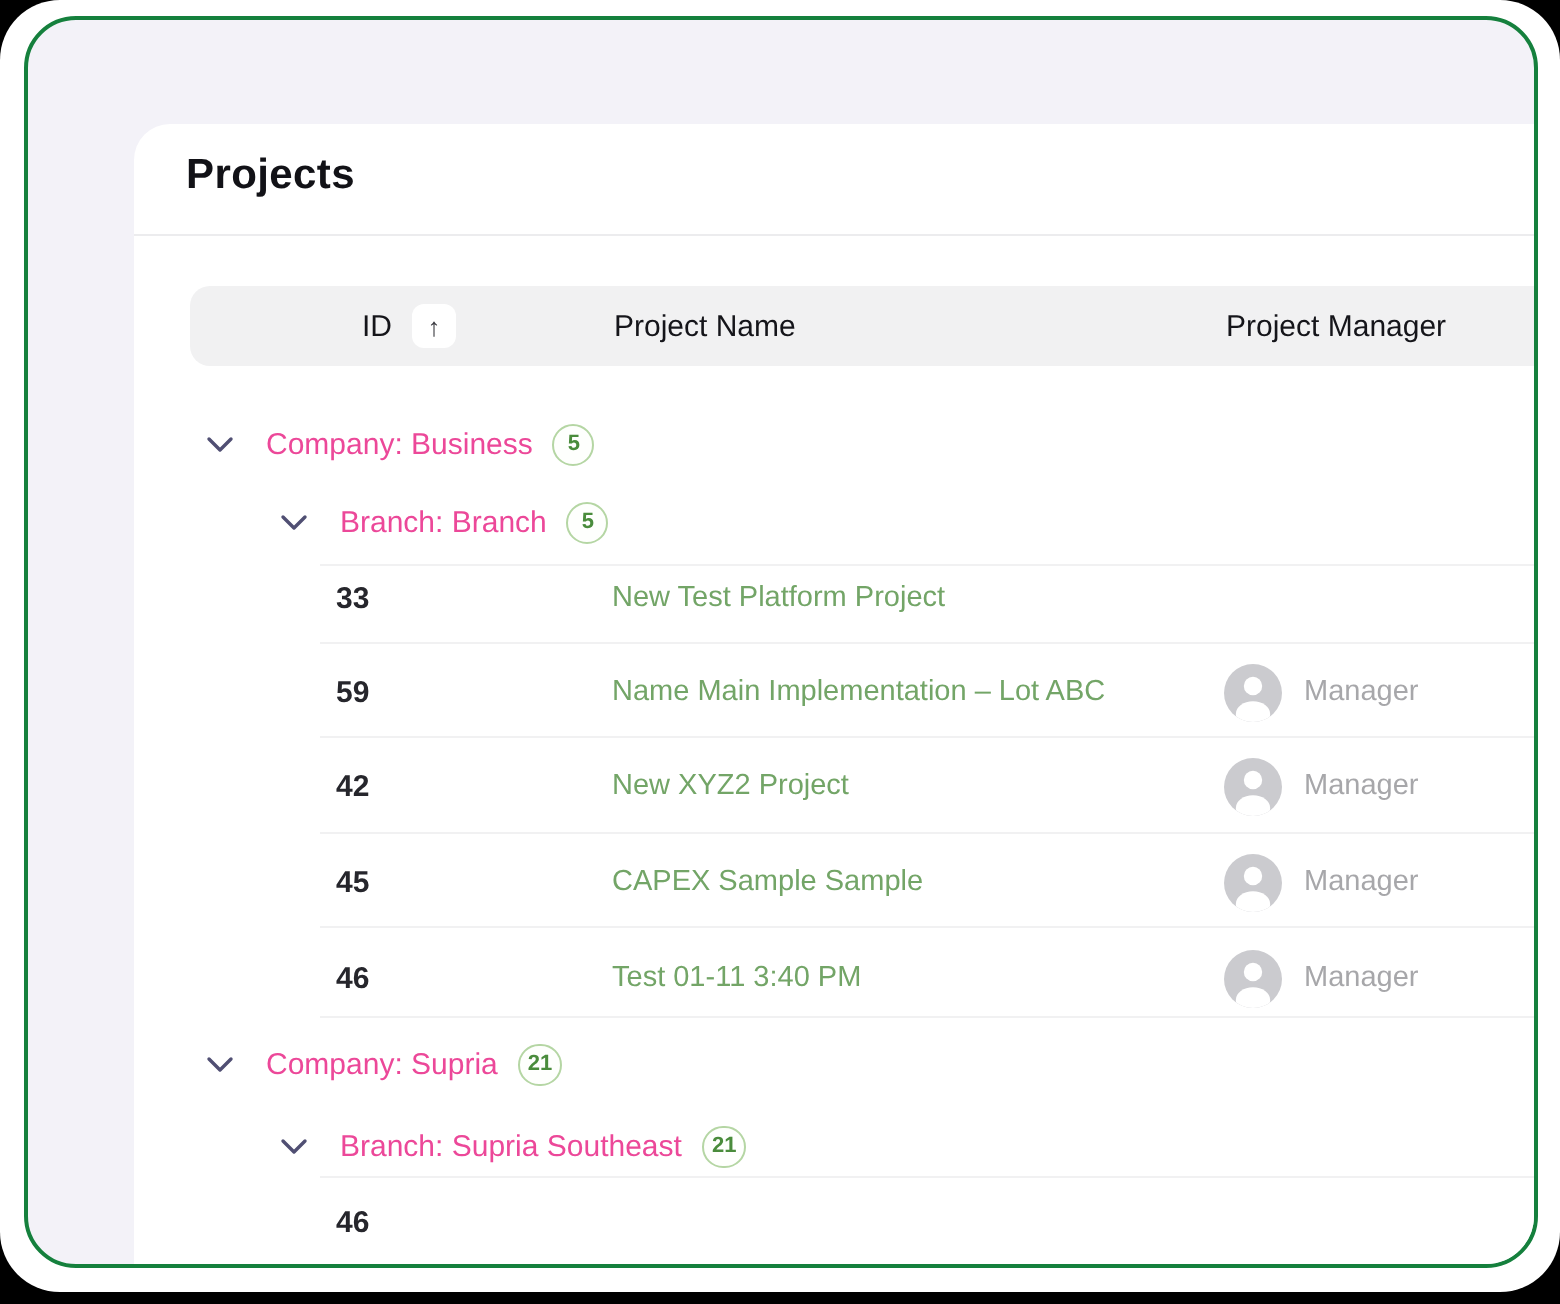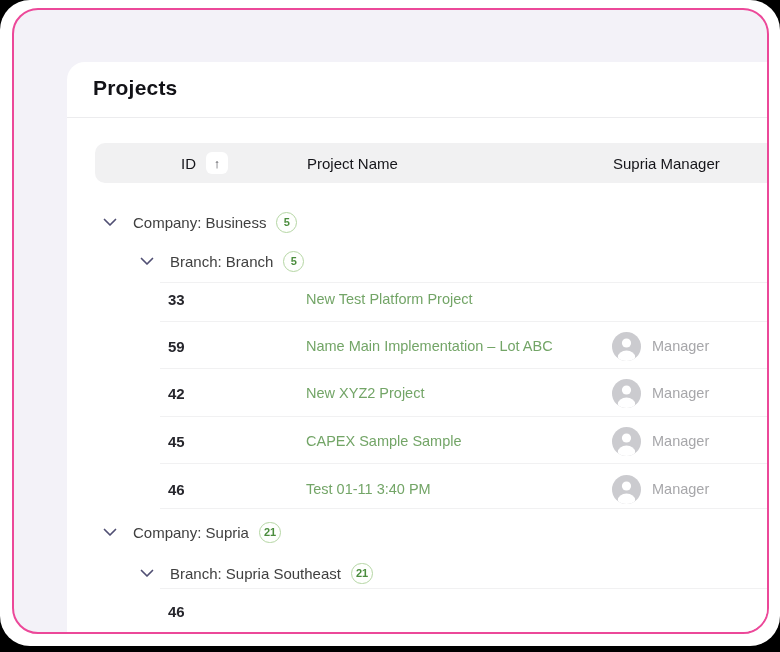--- a/index.html
+++ b/index.html
@@ -6,21 +6,21 @@
   html,body { width:780px; height:652px; background:#000; overflow:hidden;
               font-family:"Liberation Sans","DejaVu Sans",sans-serif; }
   .stage { position:relative; width:780px; height:652px; background:#000; }
 
   
   .window { position:absolute; left:0; top:0; right:0; bottom:6px;
             background:#ffffff; border-radius:30px; }
 
   
   .panel { position:absolute; left:12px; top:8px; right:11px; bottom:12px;
-           background:#f3f2f8; border:2px solid #ec4899; border-radius:26px;
+           background:#f3f2f8; border:2px solid #15803d; border-radius:26px;
            overflow:hidden;padding-left:48px; }
 
   
   .card { position:absolute; left:53px; top:52px; right:0; bottom:0;
           background:#ffffff; border-radius:18px 0 0 0; }
 
   .page-title { position:absolute; left:26px; top:14px; font-size:21px;
                 font-weight:700; color:#121217; letter-spacing:.2px; }
   .title-divider { position:absolute; left:0; right:0; top:55px; height:1px;
                    background:#ececee; }
@@ -38,21 +38,21 @@
               align-items:center; justify-content:center; font-size:13px;
               color:#3a3a40; font-weight:400; cursor:pointer; }
 
   
   .row { position:absolute; left:0; right:0; height:40px; display:flex;
          align-items:center; }
   .group-row { cursor:pointer; }
   .chev { display:inline-flex; width:14px; margin-right:16px; flex:none; }
   .indent1 { padding-left:36px; }
   .indent2 { padding-left:73px; }
-  .group-label { font-size:15px; font-weight:500; color:#404040; }
+  .group-label { font-size:15px; font-weight:500; color:#ec4899; }
   .badge { display:inline-flex; align-items:center; justify-content:center;
            min-width:21px; height:21px; padding:0 4px; margin-left:10px;
            border:1px solid #b5d6a4; border-radius:999px; background:#fefffd;
            color:#4a8c3c; font-size:11px; font-weight:700; }
 
   .cell-id { position:absolute; left:101px; font-size:15px; font-weight:600;
              color:#26262c; }
   .cell-name { position:absolute; left:239px; font-size:14.5px; color:#73a567;
                text-decoration:none; cursor:pointer; display:flex;
                align-items:center; }
@@ -78,21 +78,21 @@
     <div class="panel">
       <div class="card">
 
         <div class="page-title">Projects</div>
         <div class="title-divider"></div>
 
         <div class="thead">
           <div class="th th-id">ID</div>
           <div class="sort-btn">↑</div>
           <div class="th th-name">Project Name</div>
-          <div class="th th-manager">Supria Manager</div>
+          <div class="th th-manager">Project Manager</div>
         </div>
 
         <div class="row group-row indent1" style="top:140px">
           <span class="chev">
             <svg width="14" height="9" viewBox="0 0 14 9">
                 <polyline points="1.5,1.5 7,7 12.5,1.5" fill="none" stroke="#504f73" stroke-width="1.7" stroke-linecap="round" stroke-linejoin="round"></polyline>
               </svg>
           </span>
           <span class="group-label">Company: Business</span>
           <span class="badge">5</span>

